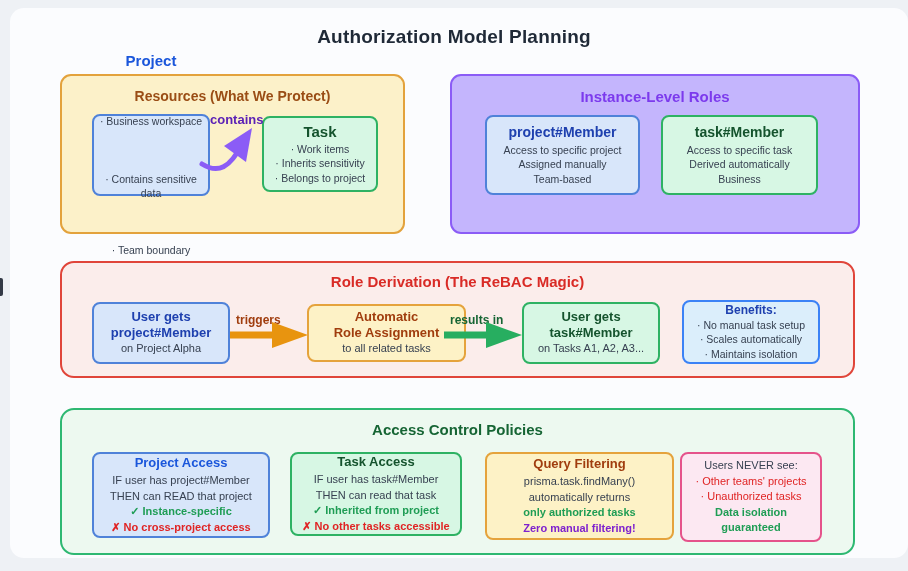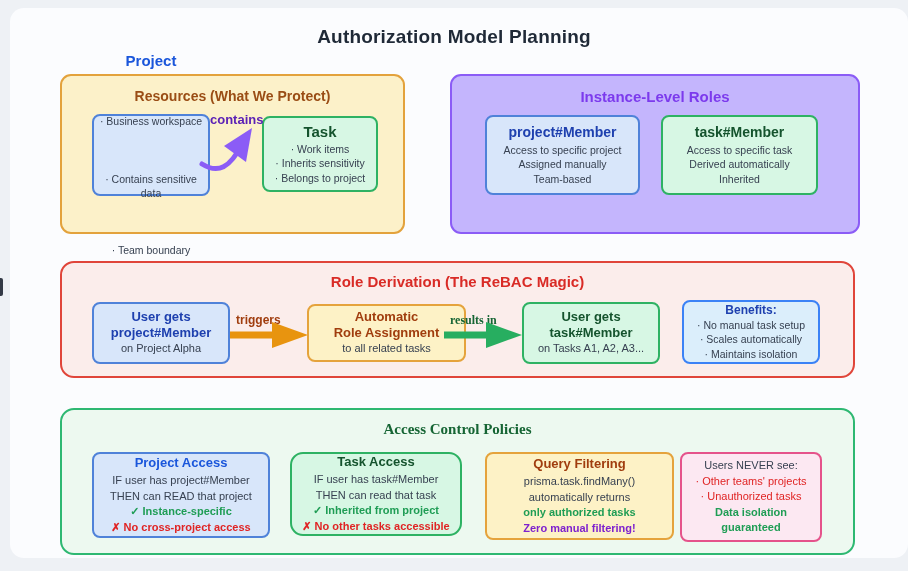--- a/index.html
+++ b/index.html
@@ -40,21 +40,21 @@
   .t-green  { color:#1f9d55; }
   .t-red    { color:#e02424; }
   .t-brown  { color:#9a4d15; }
   .t-rust   { color:#a03d0e; }
   .t-purple { color:#7c3aed; }
   .t-dpurple{ color:#5b21b6; }
   .t-violet { color:#7e22ce; }
   .t-crimson{ color:#be185d; }
   .t-redt   { color:#d92b26; }
   .t-gray   { color:#374151; }
-  .t-dgreent{ color:#166534;font-family:Liberation Serif, serif; }
+  .t-dgreent{ color:#166534; }
 
   .arrow-label { position:absolute; font-size:12px; font-weight:bold; }
   .edge-artifact { position:absolute; left:0; top:278px; width:3px; height:18px;
     background:#333a46; border-radius:0 2px 2px 0; }
 </style>
 </head>
 <body>
 
 <div id="canvas">
   <div id="panel"></div>
@@ -93,21 +93,21 @@
       <div class="nt nt14 t-dblue">project#Member</div>
       <div class="nl t-gray">Access to specific project</div>
       <div class="nl t-gray">Assigned manually</div>
       <div class="nl t-gray">Team-based</div>
     </div>
 
     <div class="node n-green" style="left:209px; top:39px; width:157px; height:80px;">
       <div class="nt nt14 t-dgreen">task#Member</div>
       <div class="nl t-gray">Access to specific task</div>
       <div class="nl t-gray">Derived automatically</div>
-      <div class="nl t-gray">Inherited</div>
+      <div class="nl t-gray">Business</div>
     </div>
   </div>
 
   <div class="group g-red" style="left:60px; top:261px; width:795px; height:117px;">
     <div class="g-title t-redt" style="top:10px;">Role Derivation (The ReBAC Magic)</div>
 
     <div class="node n-blue" style="left:30px; top:39px; width:138px; height:62px;">
       <div class="nt nt13 t-dblue">User gets</div>
       <div class="nt nt13 t-dblue">project#Member</div>
       <div class="nl11 t-gray">on Project Alpha</div>
@@ -149,21 +149,21 @@
     <div class="g-title t-dgreent" style="top:11px;">Access Control Policies</div>
 
     <div class="node n-blue" style="left:30px; top:42px; width:178px; height:86px;">
       <div class="nt nt13 t-blue" style="margin-bottom:2px;">Project Access</div>
       <div class="nl11 t-gray">IF user has project#Member</div>
       <div class="nl11 t-gray">THEN can READ that project</div>
       <div class="nl11 b t-green">✓ Instance-specific</div>
       <div class="nl11 b t-red">✗ No cross-project access</div>
     </div>
 
-    <div class="node n-green" style="left:228px; top:42px; width:172px; height:84px;border-radius:13px;">
+    <div class="node n-green" style="left:228px; top:42px; width:172px; height:84px;">
       <div class="nt nt13 t-dgreen" style="margin-bottom:2px;">Task Access</div>
       <div class="nl11 t-gray">IF user has task#Member</div>
       <div class="nl11 t-gray">THEN can read that task</div>
       <div class="nl11 b t-green">✓ Inherited from project</div>
       <div class="nl11 b t-red">✗ No other tasks accessible</div>
     </div>
 
     <div class="node n-yellow" style="left:423px; top:42px; width:189px; height:88px;">
       <div class="nt nt13 t-rust" style="margin-bottom:2px;">Query Filtering</div>
       <div class="nl11 t-gray">prisma.task.findMany()</div>

